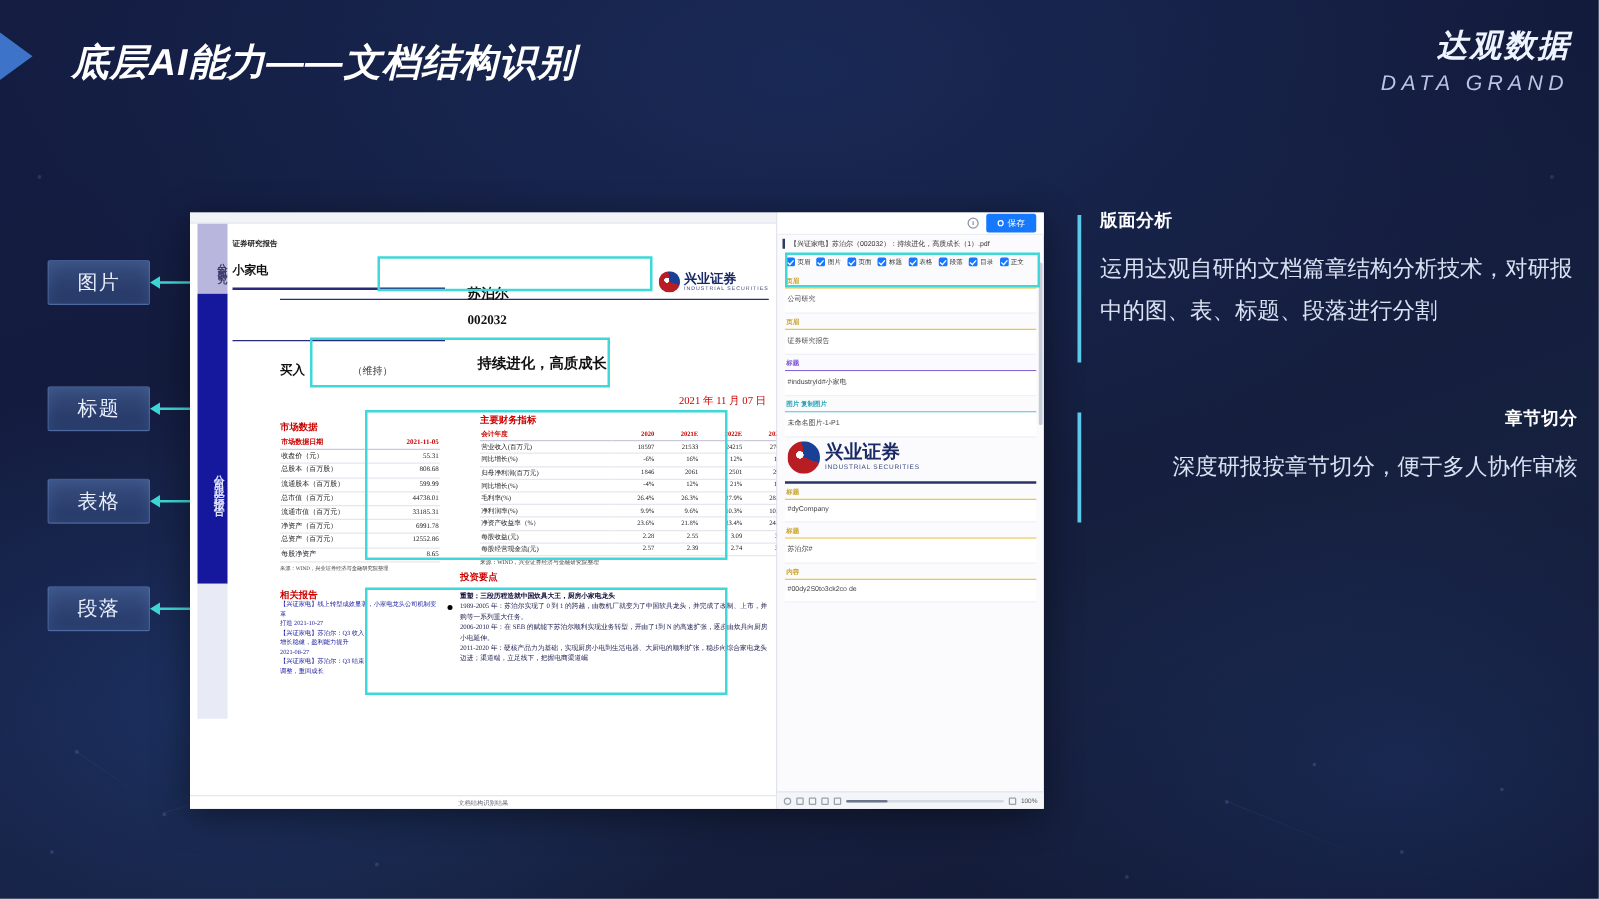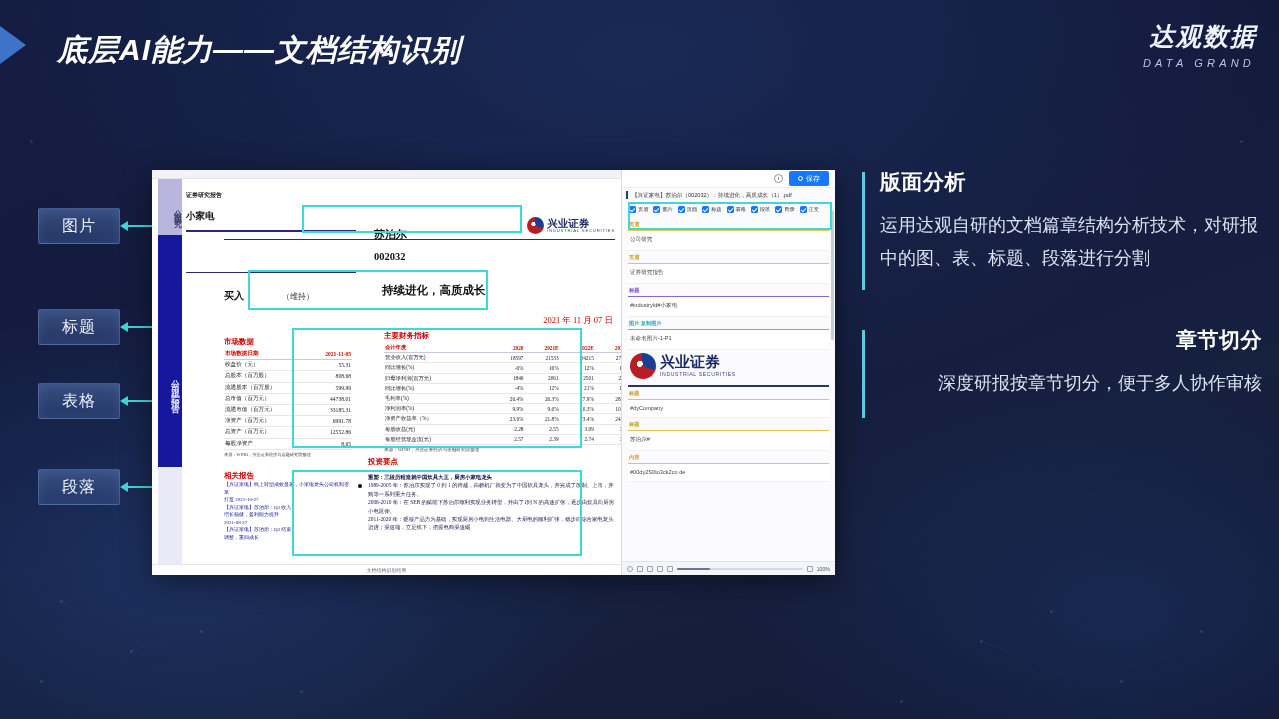--- a/index.html
+++ b/index.html
@@ -49,21 +49,21 @@
     color: #ffffff;
     font-family: "Liberation Sans", "DejaVu Sans", sans-serif;
     font-style: italic;
   }
   .brand { position: absolute; right: 22px; top: 20px; text-align: right; font-style: italic; }
   .brand-cn {
     font-size: 25px; font-weight: 700; letter-spacing: 2px;
     color: #eef4ff;
   }
   .brand-en {
-    font-size: 11px; letter-spacing: 4.2px; color: #b9c6e2;
+    font-size: 17px; letter-spacing: 4.2px; color: #b9c6e2;
     margin-top: 4px; padding-right: 2px;
   }
 
   
   .callouts { position: absolute; left: 0; top: 0; width: 300px; height: 719px; }
   .tag {
     position: absolute;
     width: 82px; height: 36px;
     display: flex; align-items: center; justify-content: center;
     font-size: 16px; color: #e8eefc; letter-spacing: 1px;
@@ -76,21 +76,21 @@
   .arrowhead {
     position: absolute; width: 0; height: 0;
     border-top: 5px solid transparent;
     border-bottom: 5px solid transparent;
     border-right: 8px solid #3fd8d8;
   }
 
   
   .shot {
     position: absolute; left: 152px; top: 170px;
-    width: 683px; height: 405px;
+    width: 683px; height: 477px;
     background: #ffffff;
     box-shadow: 0 6px 28px rgba(0,0,0,0.45);
     overflow: hidden;
     display: flex;
   }
   
   .pdf {
     position: relative; width: 470px; height: 100%;
     background: #ffffff; overflow: hidden;
     border-right: 1px solid #d7dbe6;
@@ -301,21 +301,21 @@
   }
 
   
   .features { position: absolute; left: 862px; top: 168px; width: 400px; }
   .feature { position: relative; padding-left: 18px; margin-bottom: 40px; }
   .feature:before {
     content: ""; position: absolute; left: 0; top: 4px;
     width: 3px; height: 100%; background: #5ec8e8;
   }
   .feature h3 {
-    font-size: 21px; font-weight: 700; color: #fff; letter-spacing: .5px;
+    font-size: 14px; font-weight: 700; color: #fff; letter-spacing: .5px;
     margin-bottom: 13px;
   }
   .feature p {
     font-size: 18px; line-height: 1.85; color: #d9e2f3; font-weight: 400;
   }
   .feature.f1 { height: 118px; }
   .feature.f2 { height: 88px; text-align: right; }
   .feature.f3 { height: 120px; }
 </style>
 </head>

